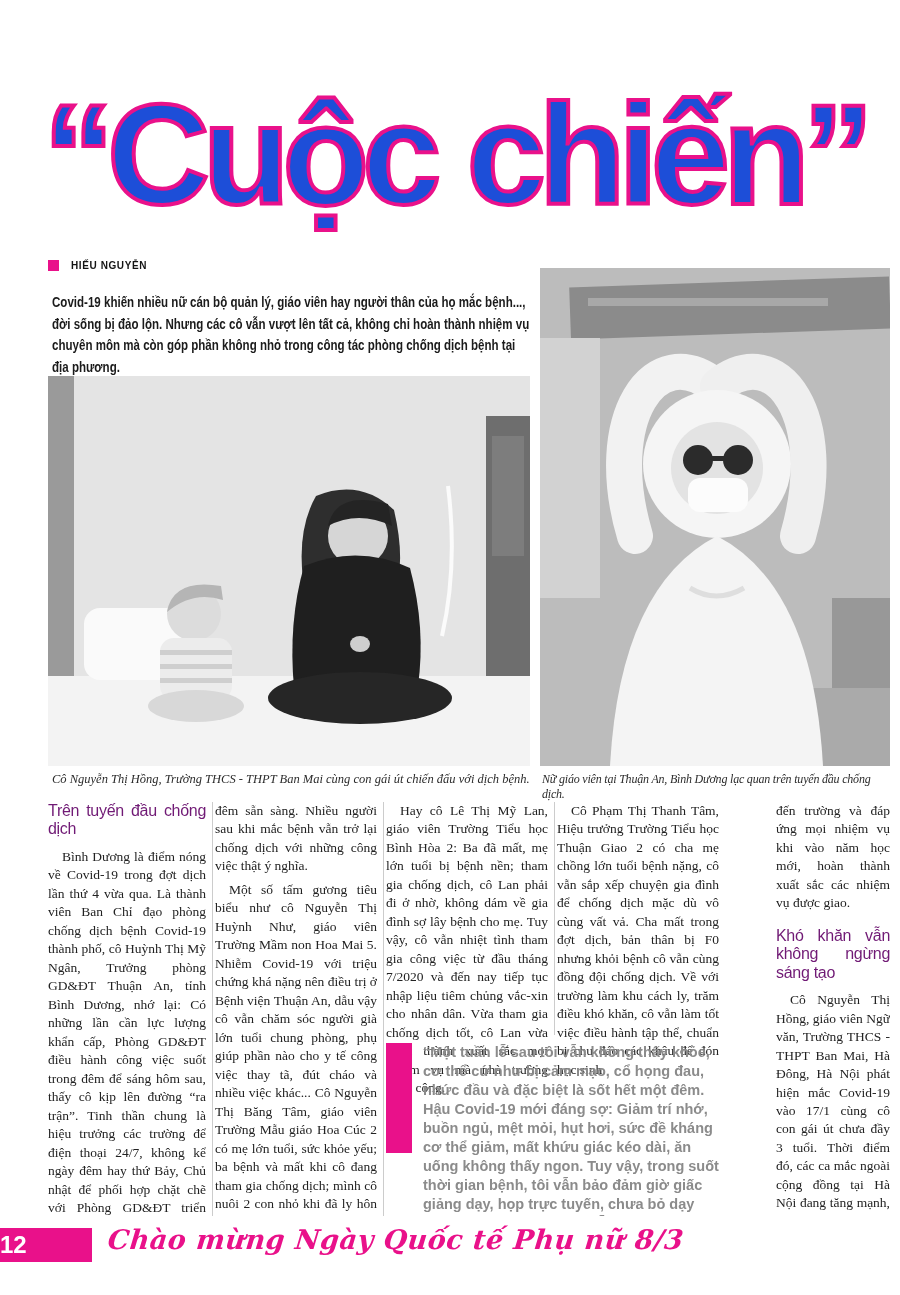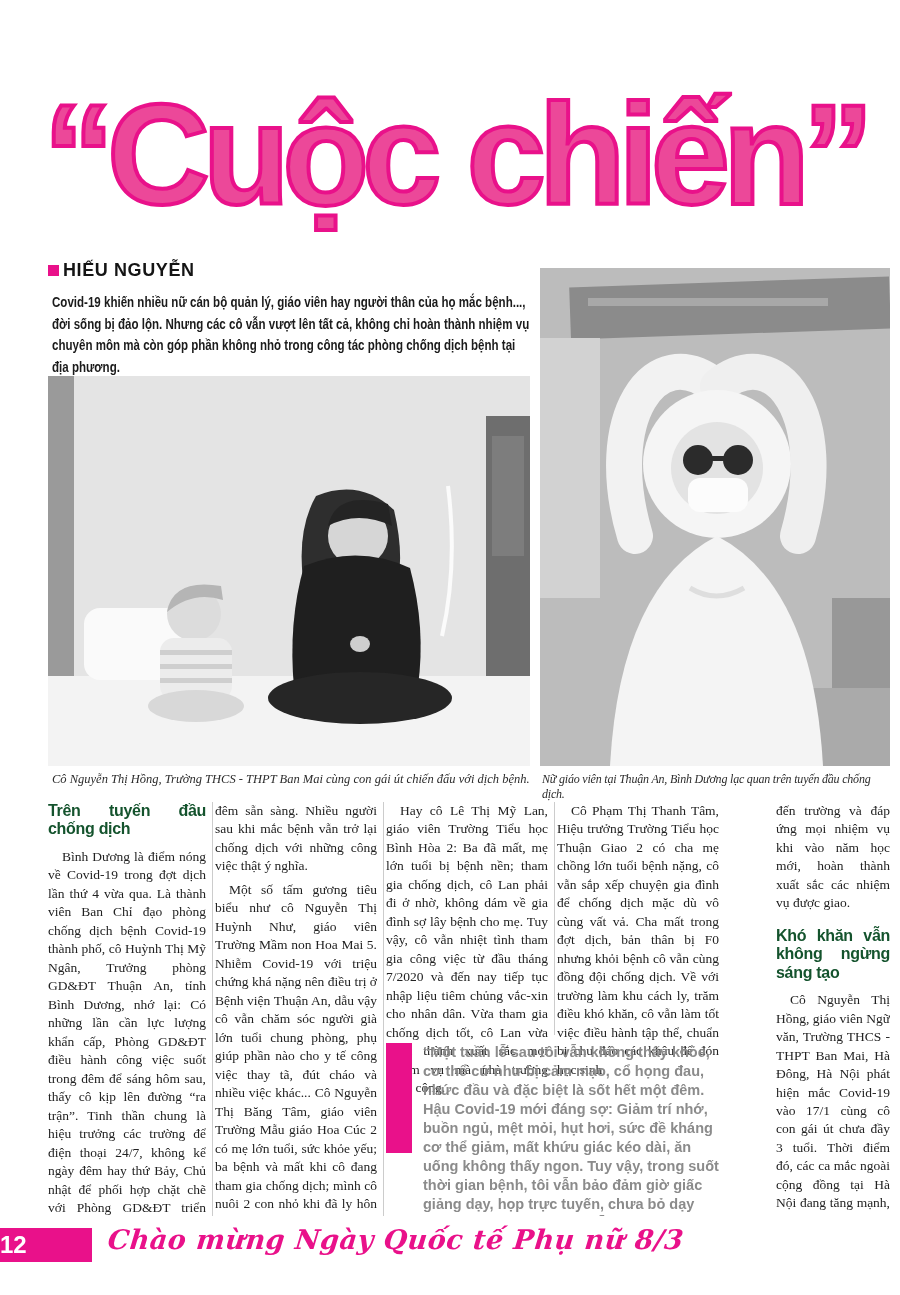--- a/index.html
+++ b/index.html
@@ -10,29 +10,29 @@
     font-family:"Liberation Serif","DejaVu Serif",serif; color:#1c1c1c;
   }
   
   .masthead {
     position:absolute; left:20px; right:10px; top:78px; height:190px;
     text-align:center; white-space:nowrap;
   }
   .headline {
     font-family:"Liberation Sans","DejaVu Sans",sans-serif;
     font-weight:bold; font-size:142px; line-height:1.08;
-    letter-spacing:-7px; color:#ec4899;
+    letter-spacing:-7px; color:#1d4ed8;
     -webkit-text-stroke:4px #e9118a;
   }
   
   .byline {
     position:absolute; left:48px; top:260px;
     font-family:"Liberation Sans","DejaVu Sans",sans-serif;
-    font-weight:bold; font-size:18px; letter-spacing:.6px; color:#141414;
-    display:flex; align-items:center; gap:4px;
+    font-weight:bold; font-size:10px; letter-spacing:.6px; color:#141414;
+    display:flex; align-items:center; gap:12px;
   }
   .byline .sq { width:11px; height:11px; background:#e9118a; display:inline-block; }
   .intro-wrap { position:absolute; left:52px; top:291px; width:482px; height:70px; overflow:visible; }
   .intro {
     width:625px; transform:scaleX(.77); transform-origin:0 0;
     font-family:"Liberation Sans","DejaVu Sans",sans-serif;
     font-weight:bold; font-size:15px; line-height:21.5px; color:#1b1b1b;
   }
   
   .photo { position:absolute; background:#ddd; overflow:hidden; }
@@ -54,22 +54,22 @@
   .col { padding-left:0; }
   .col + .col, .pull-quote { border-left:1px solid #cccccc; padding-left:2px; margin-left:-7px; }
   .c1 { grid-column:1; grid-row:1/3; }
   .c2 { grid-column:2; grid-row:1/3; }
   .c3 { grid-column:3; grid-row:1; }
   .c4 { grid-column:4; grid-row:1; }
   .c5 { grid-column:5; grid-row:1/3;margin-left:44px; }
   .pull-quote { grid-column:3/5; grid-row:2; display:flex; gap:11px; padding-top:8px; }
   .section-heading {
     font-family:"Liberation Sans","DejaVu Sans",sans-serif;
-    font-weight:bold; font-size:16px; line-height:1.15; letter-spacing:-.3px;
-    color:#14532d; margin-bottom:9px;
+    font-weight:normal; font-size:16px; line-height:1.15; letter-spacing:-.3px;
+    color:#701a75; margin-bottom:9px;
   }
   .c5 .section-heading { margin-top:14px; }
   .body-grid p { margin-bottom:5px; }
   .indent { text-indent:14px; }
   .qbar { flex:0 0 26px; height:110px; background:#e9118a; }
   .qtext {
     font-family:"Liberation Sans","DejaVu Sans",sans-serif;
     font-weight:bold; font-size:14.5px; line-height:19px;
     color:#8b8b8b; text-align:left;
   }

